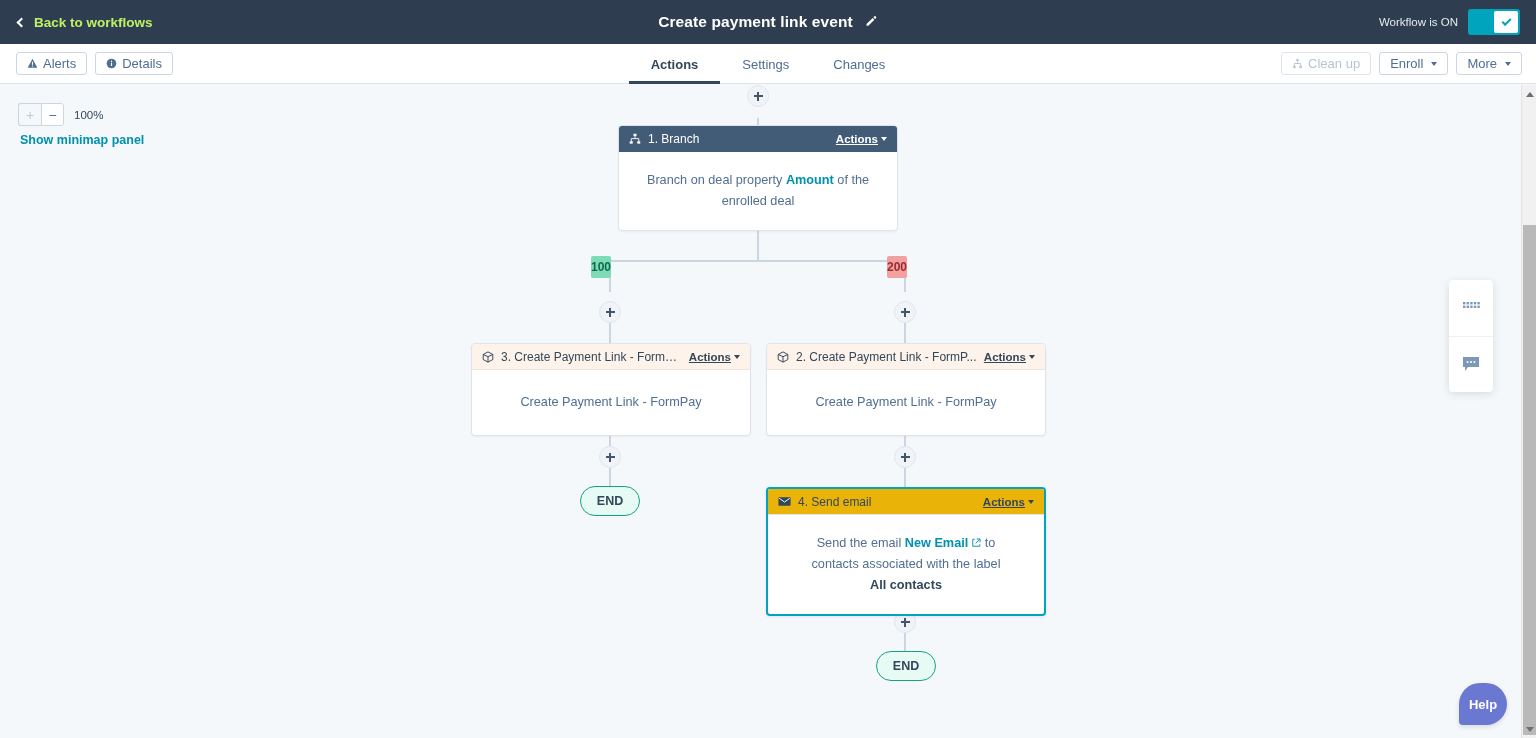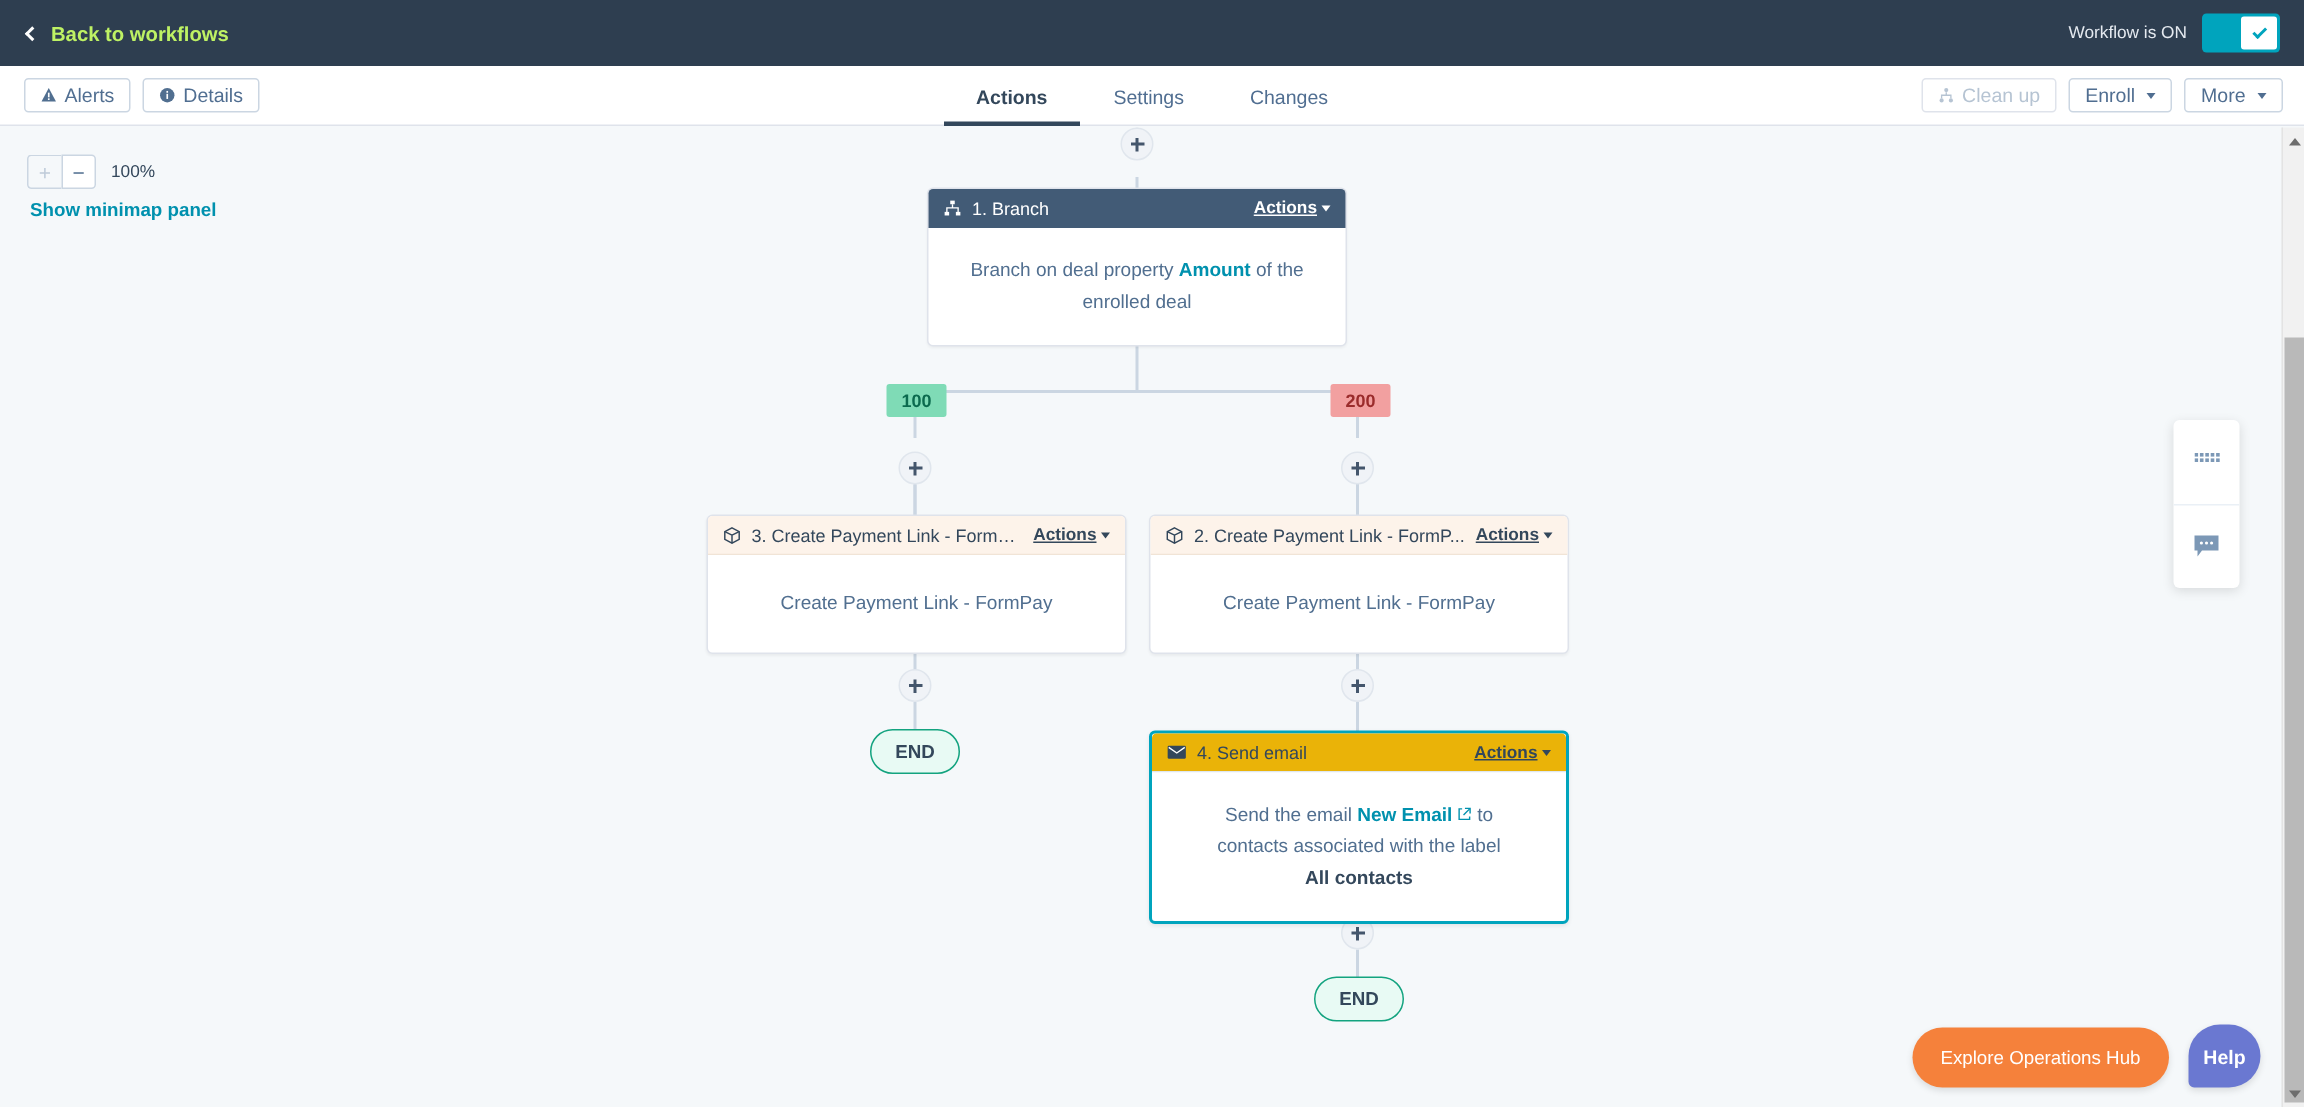--- a/index.html
+++ b/index.html
@@ -157,21 +157,21 @@
   .card-head.branch .actions-link { color: #ffffff; }
   .card-head.app .actions-link, .card-head.email .actions-link { color: #33475b; }
   .card-body {
     padding: 18px 22px; font-size: 12.7px; line-height: 1.65;
     color: #516f90; text-align: center;
   }
   .tealbold { color: #0091ae; font-weight: bold; }
   .darkbold { color: #33475b; font-weight: bold; }
 
   .branch-label {
-    position: absolute; height: 22px; padding: 0 10px;
+    position: absolute; height: 22px; padding: 0 0;
     display: flex; align-items: center; justify-content: center;
     font-size: 12px; font-weight: bold; border-radius: 2px;
   }
   .branch-label.yes { background: #7fdbb6; color: #0c6b4f; }
   .branch-label.no  { background: #f2a0a0; color: #9b2c2c; }
 
   .end-pill {
     position: absolute; width: 60px; height: 30px;
     background: #e8faf4; border: 1.5px solid #13a37f; border-radius: 16px;
     display: flex; align-items: center; justify-content: center;
@@ -226,20 +226,26 @@
 </style>
 </head>
 <body>
 
 <div class="topbar">
   <div class="back-link">
     <span class="chev-left"></span>
     <span>Back to workflows</span>
   </div>
 
+  <div class="wf-title-wrap">
+    <span class="wf-title">Create payment link event</span>
+    <svg class="pencil-icon" viewBox="0 0 16 16">
+      <path d="M11.6 1.6a1.4 1.4 0 0 1 2 2l-.9.9-2-2 .9-.9zM9.9 3.3l2 2-7 7H2.9v-2l7-7z" fill="#ffffff"></path>
+    </svg>
+  </div>
 
   <div class="wf-toggle-wrap">
     <span class="wf-toggle-label">Workflow is ON</span>
     <div class="toggle">
       <div class="toggle-knob">
         <span class="check"></span>
       </div>
     </div>
   </div>
 </div>
@@ -432,21 +438,20 @@
         <path d="M1 1h16v10H6l-3 4v-4H1z" fill="#7c98b6"></path>
         <g fill="#ffffff">
           <circle cx="5.6" cy="6" r="1.05"></circle>
             <circle cx="9" cy="6" r="1.05"></circle>
             <circle cx="12.4" cy="6" r="1.05"></circle>
         </g>
       </svg>
     </div>
   </div>
 
-  <div class="ops-btn">Explore Operations Hub</div>
   <div class="help-btn">Help</div>
 </div>
 
 <div class="scrollbar">
   <div class="sb-arrow">
       <span class="tri"></span>
     </div>
   <div class="sb-thumb"></div>
   <div class="sb-arrow down" style="top:auto;bottom:2px;">
       <span class="tri"></span>

